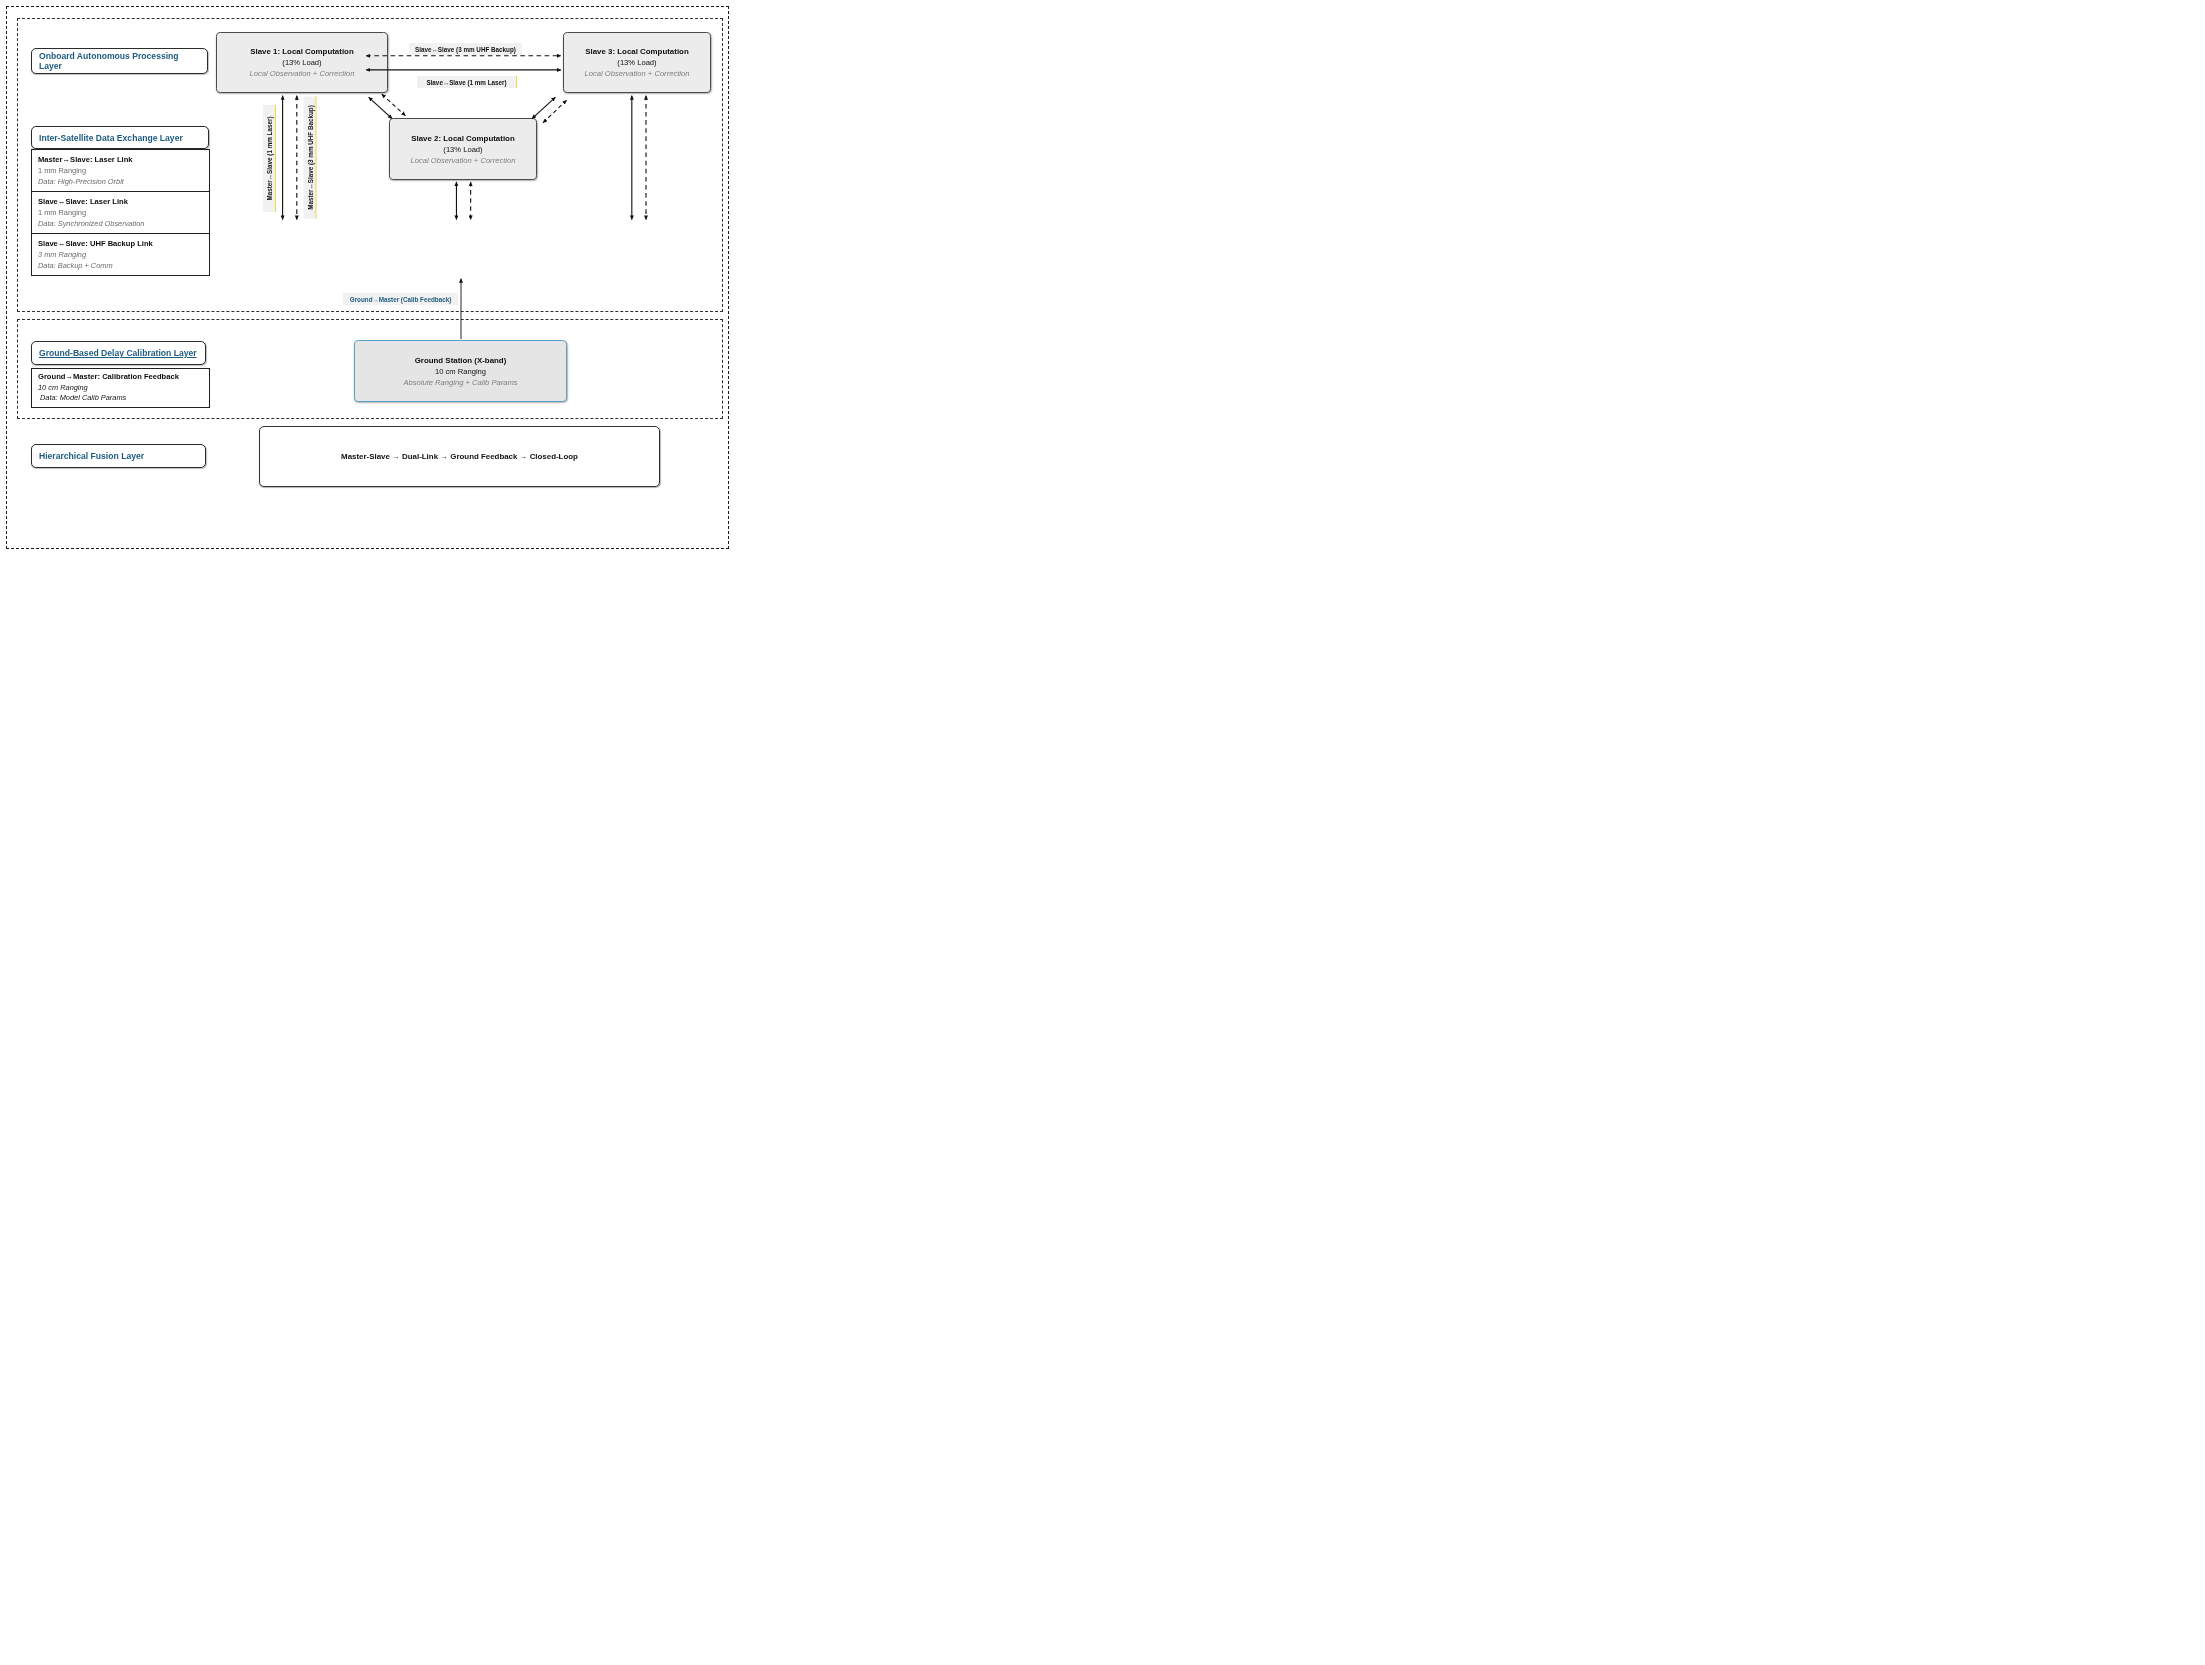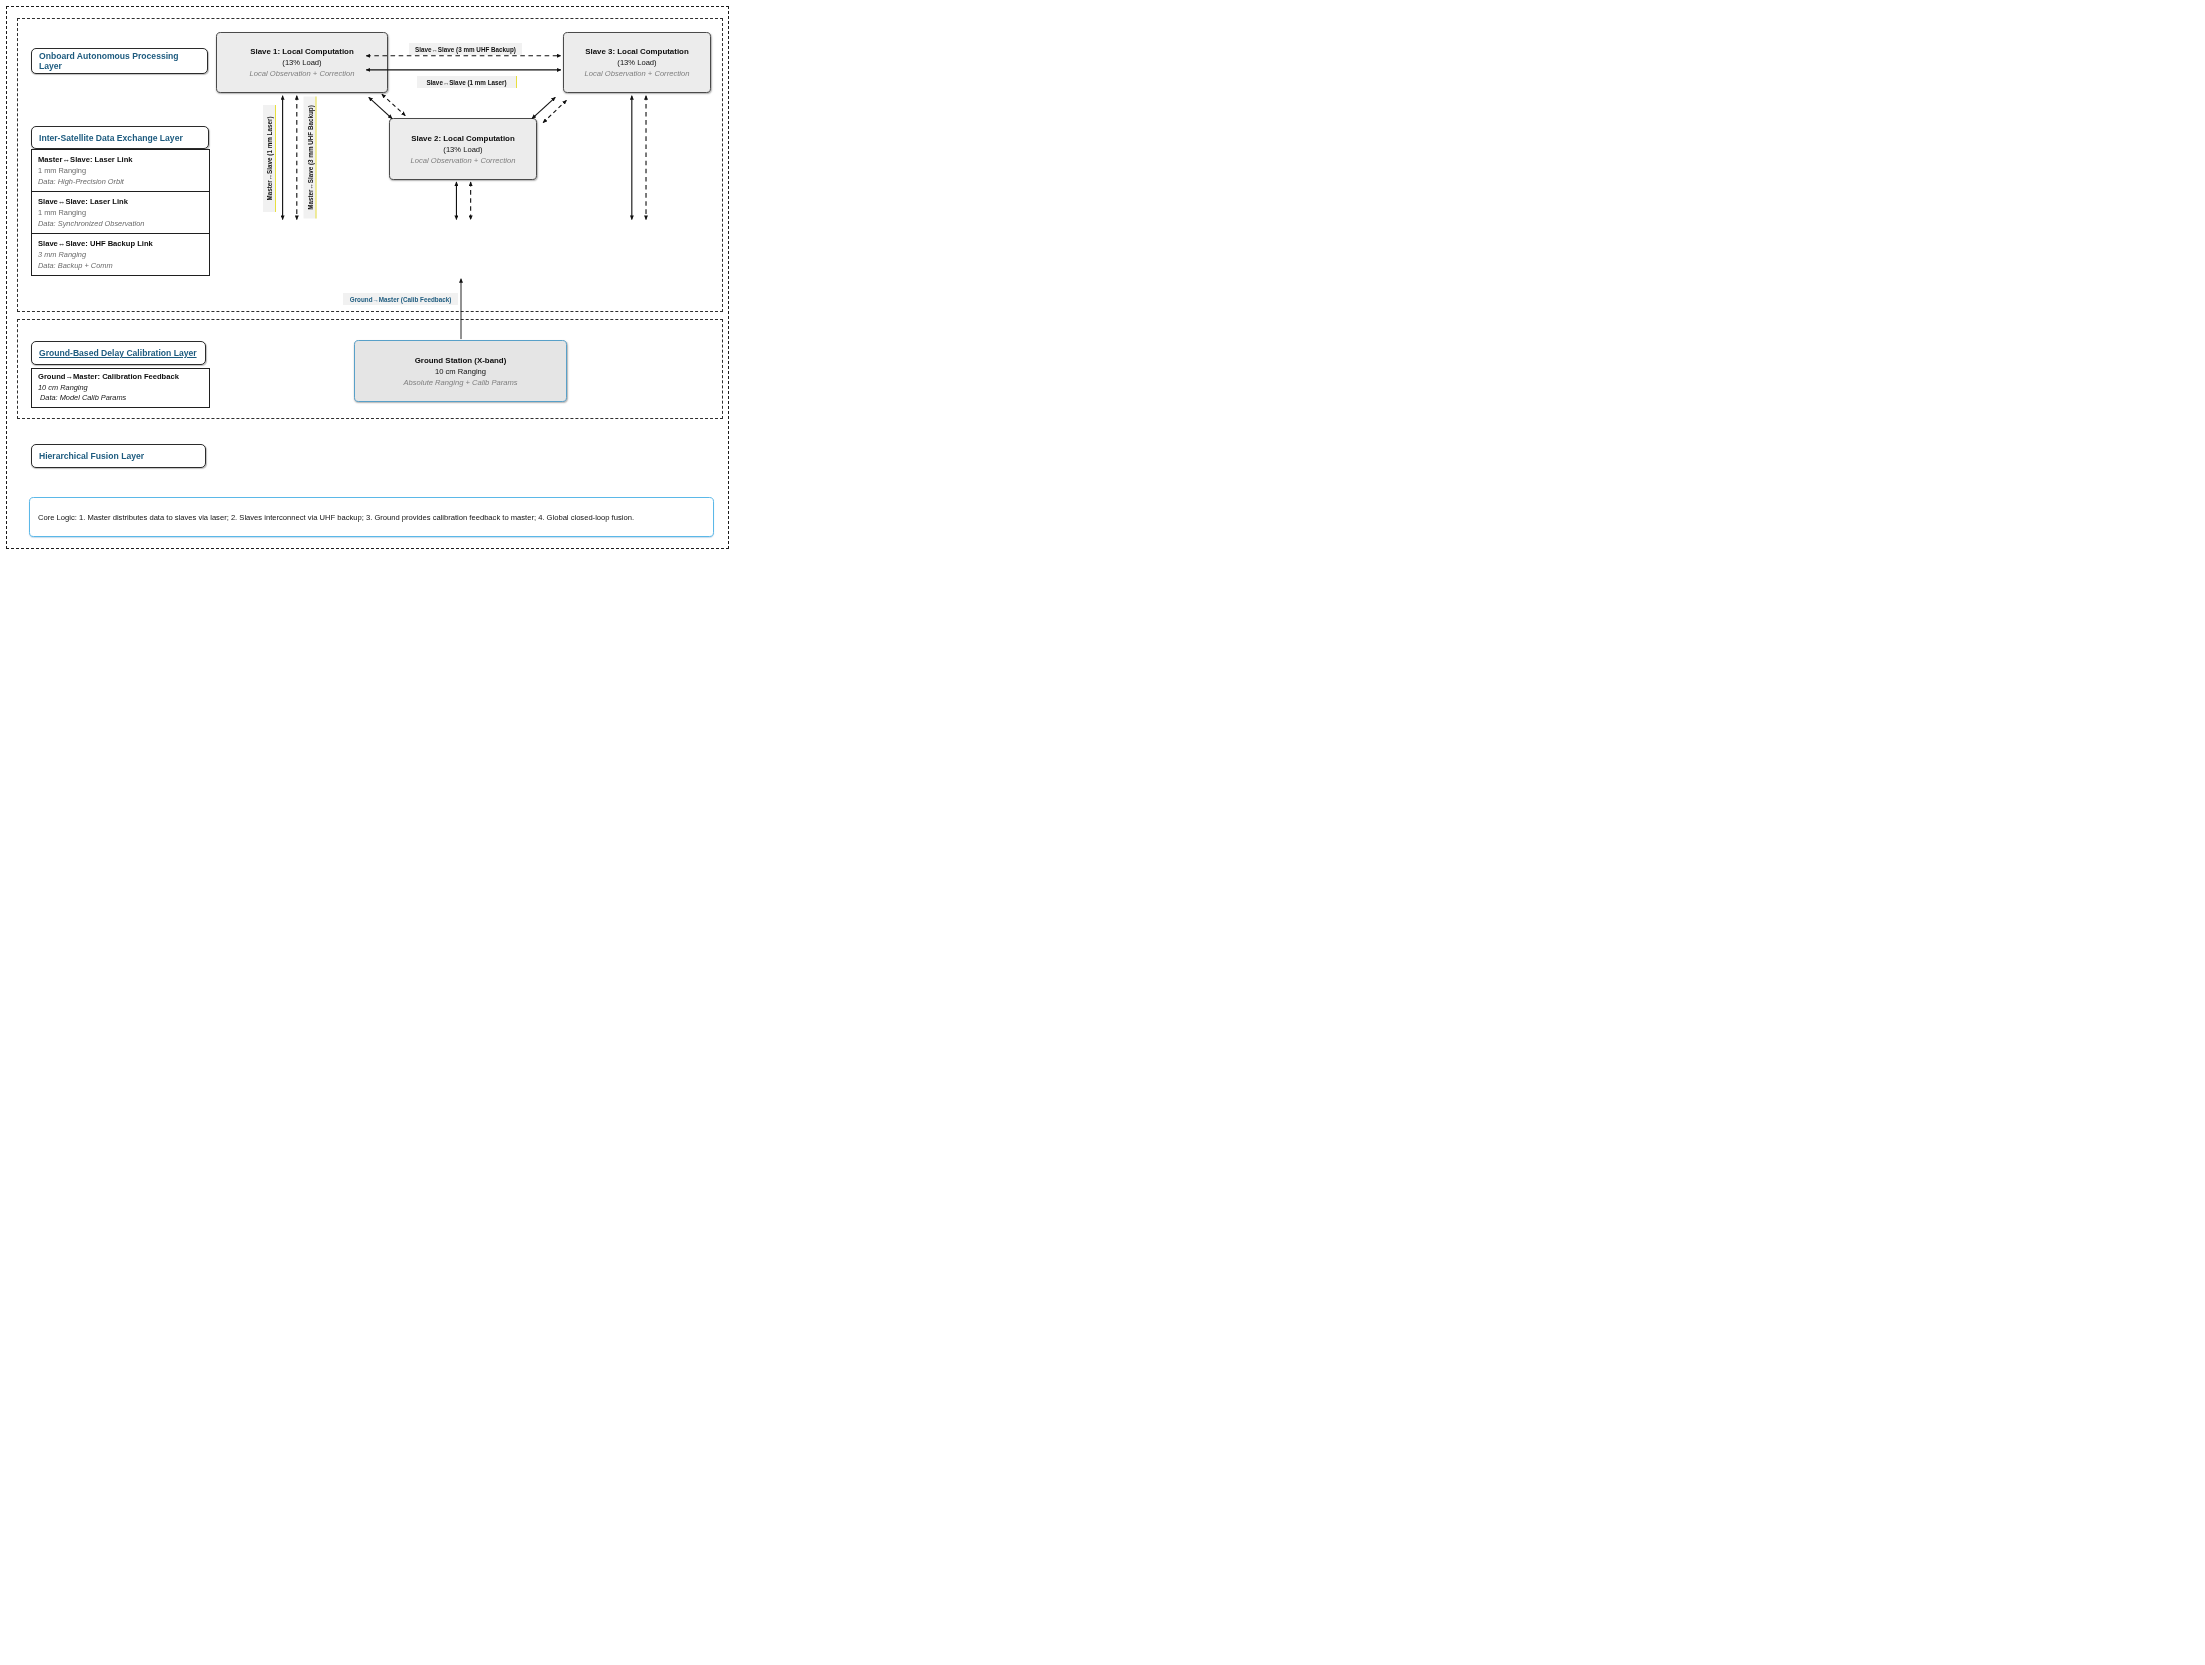--- a/index.html
+++ b/index.html
@@ -177,19 +177,19 @@
   </div>
 
   <div class="alabel vlabel" style="left:249px; top:151px; width:122px; height:13px;">
     <span>Master↔Slave (3 mm UHF Backup)</span>
   </div>
 
   <div class="alabel blue-label" style="left:343px; top:293px; width:115px; height:12px;">
     <span>Ground→Master (Calib Feedback)</span>
   </div>
 
+  <div class="flow-box" style="left:259px; top:426px; width:401px; height:61px;">
+    <span>Master-Slave → Dual-Link → Ground Feedback → Closed-Loop</span>
+  </div>
 
-  <div class="core-box" style="left:29px; top:497px; width:685px; height:40px;">
-    <span>Core Logic: 1. Master distributes data to slaves via laser; 2. Slaves interconnect via UHF backup; 3. Ground provides calibration feedback to master; 4. Global closed-loop fusion.</span>
-  </div>
 
 </div>
 
 
 </body></html>

